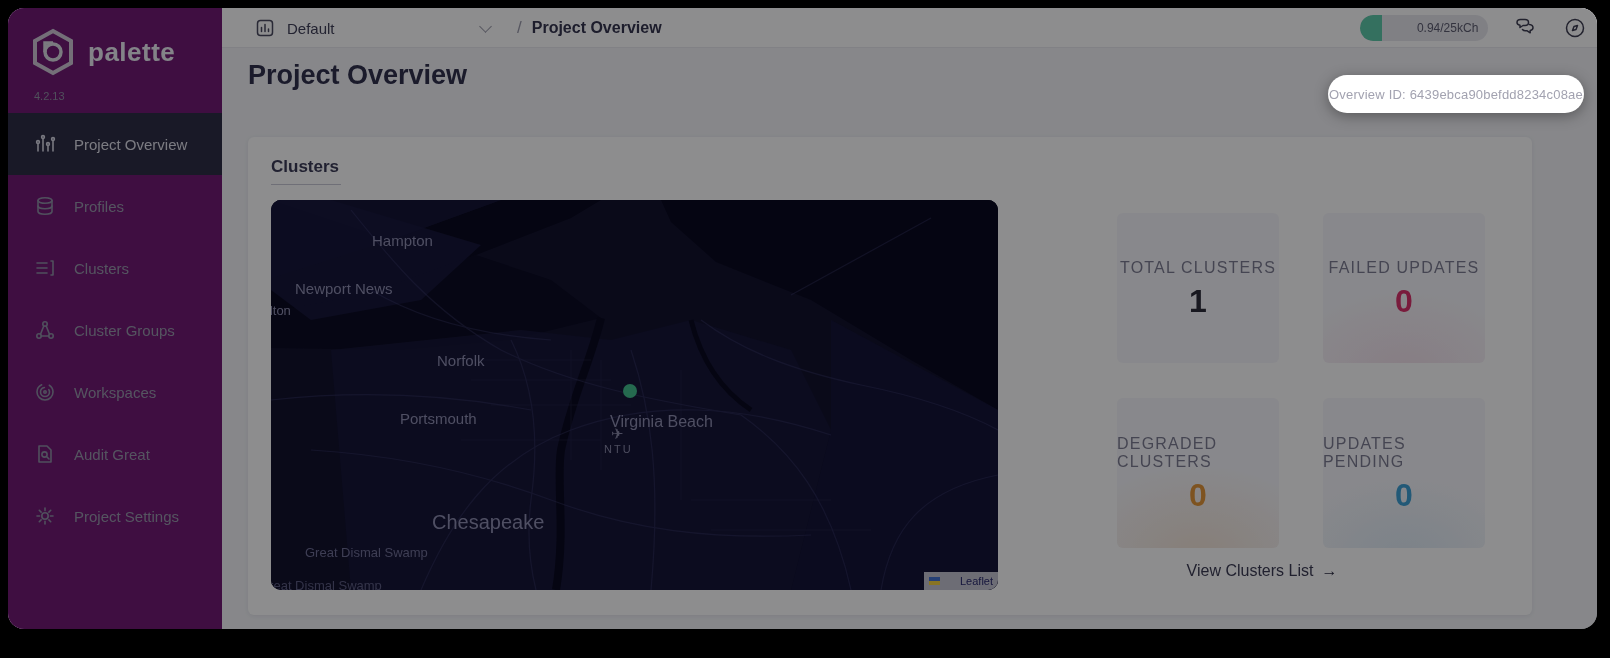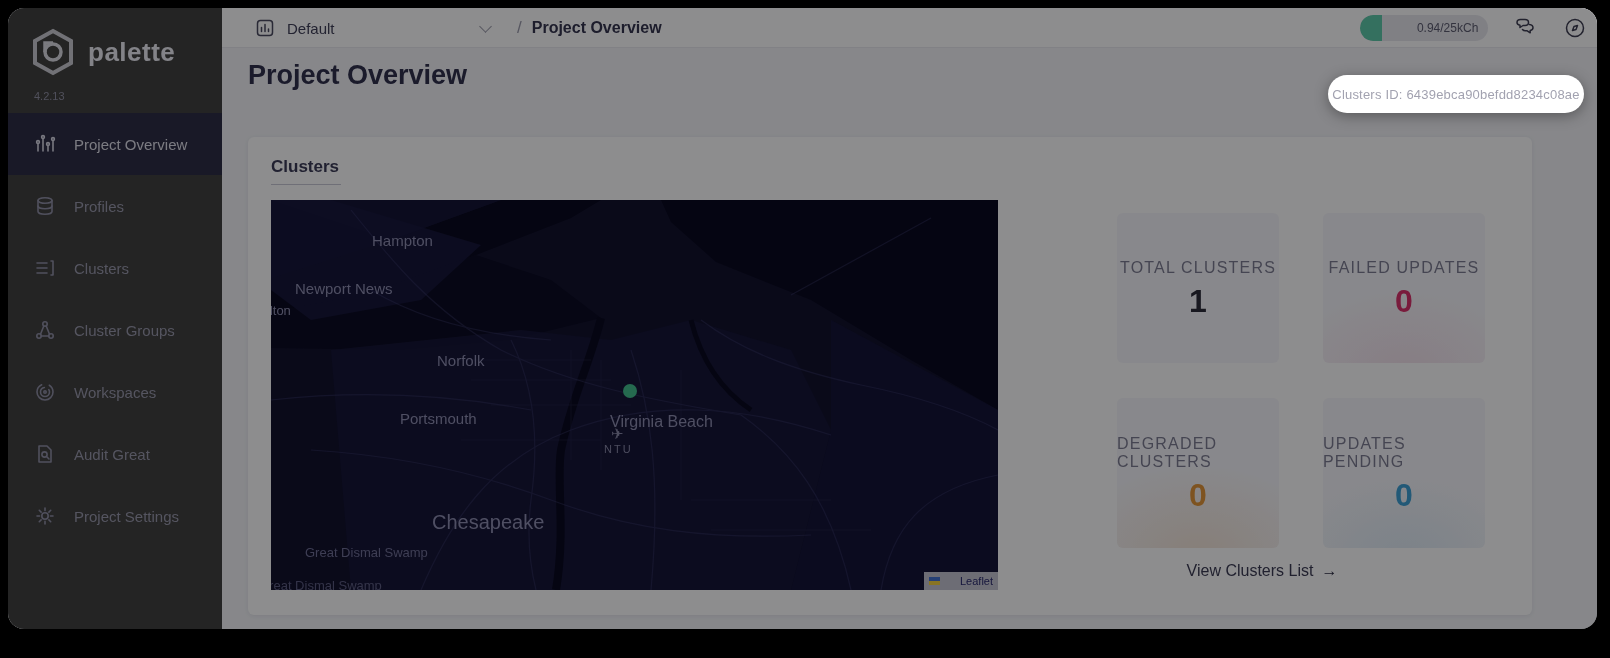--- a/index.html
+++ b/index.html
@@ -7,21 +7,21 @@
               font-family:"Liberation Sans", sans-serif; }
 
   .window { position:absolute; left:8px; top:8px; width:1589px; height:621px;
             border-radius:16px; overflow:hidden; background:#f0f1f6; }
 
   
   .dim-overlay { position:absolute; inset:0; background:rgba(0,0,0,0.44); z-index:40; }
 
   
   .sidebar { position:absolute; left:0; top:0; width:214px; height:100%;
-             background:#404040; z-index:2; }
+             background:#701a75; z-index:2; }
   .logo-row { position:absolute; left:22px; top:20px; display:flex; align-items:center; gap:12px; }
   .logo-mark { width:46px; height:48px; }
   .wordmark { font-size:26px; font-weight:600; color:#e9e9f2; letter-spacing:0.5px; }
   .version { position:absolute; left:26px; top:82px; font-size:11px; color:#8f8fa3; }
   .nav { position:absolute; left:0; top:105px; width:100%; }
   .nav-item { height:62px; display:flex; align-items:center; gap:18px; padding-left:26px;
               cursor:pointer; }
   .nav-item.active { background:#2e2e46; }
   .nav-item .nav-label { font-size:15px; color:#9898ac; }
   .nav-item.active .nav-label { color:#dcdce8; font-weight:500; }
@@ -79,21 +79,21 @@
   .card { position:absolute; left:240px; top:129px; width:1284px; height:478px;
           background:#fbfbfd; border-radius:6px; box-shadow:0 1px 4px rgba(40,40,70,0.08);
           z-index:2; }
   .panel-title { position:absolute; left:23px; top:20px; font-size:17px; font-weight:600;
                  color:#3c3c58; }
   .panel-title-underline { position:absolute; left:23px; top:47px; width:70px; height:1px;
                            background:#c6c6d4; }
 
   
   .map { position:absolute; left:23px; top:63px; width:727px; height:390px; overflow:hidden;
-         background:#12122e; cursor:grab; }
+         background:#12122e; cursor:grab;border-radius:10px; }
   .map svg.basemap { position:absolute; inset:0; }
   .map-label { position:absolute; color:#8d8db0; font-size:15px; white-space:nowrap; z-index:3; }
   .map-label.small { font-size:13px; color:#6f6f96; }
   .map-label.airport { font-size:11px; letter-spacing:2px; color:#8888a8; }
   .plane-icon { position:absolute; color:#8888a8; font-size:15px; z-index:3; }
   .cluster-marker { position:absolute; width:14px; height:14px; border-radius:50%;
                     background:#42bd8d; z-index:4; cursor:pointer; }
   .leaflet-attr { position:absolute; right:0; bottom:0; height:18px; background:rgba(225,225,235,0.85);
                   display:flex; align-items:center; gap:20px; padding:0 5px; z-index:5; cursor:pointer; }
   .ua-flag { width:11px; height:8px; display:block; }
@@ -344,15 +344,15 @@
       </div>
     </div>
 
     <div class="view-link">
       <span>View Clusters List</span><span class="arrow">→</span>
     </div>
   </div>
 
   <div class="dim-overlay"></div>
 
-  <div class="project-id-tooltip">Clusters ID: 6439ebca90befdd8234c08ae</div>
+  <div class="project-id-tooltip">Overview ID: 6439ebca90befdd8234c08ae</div>
 
 </div>
 
 </body></html>

